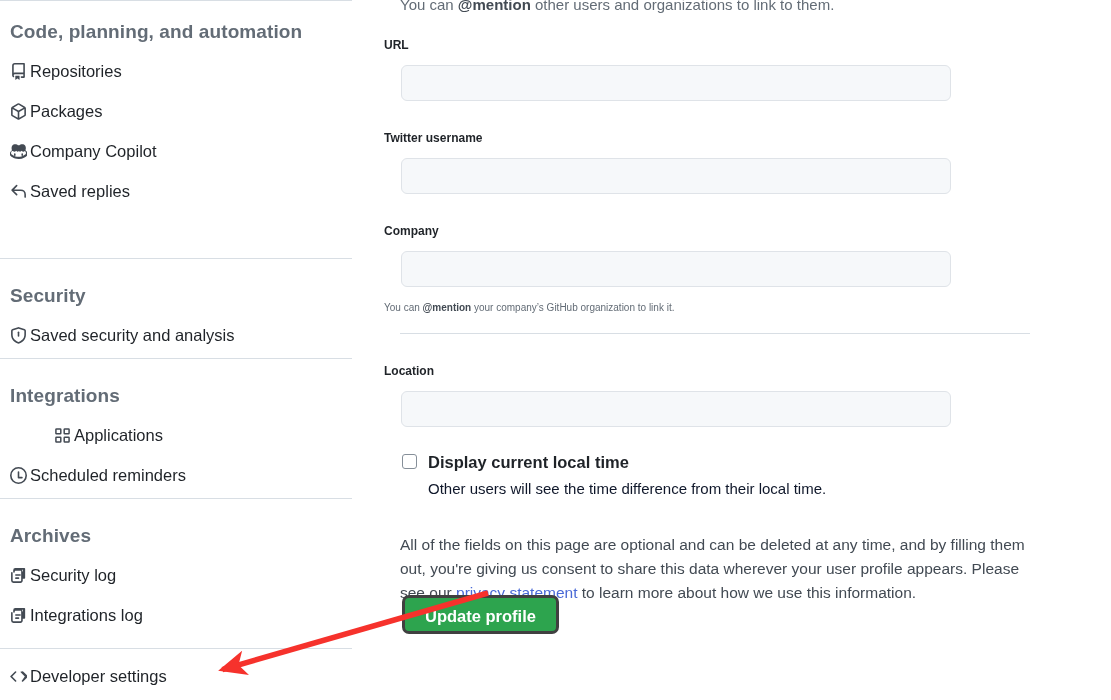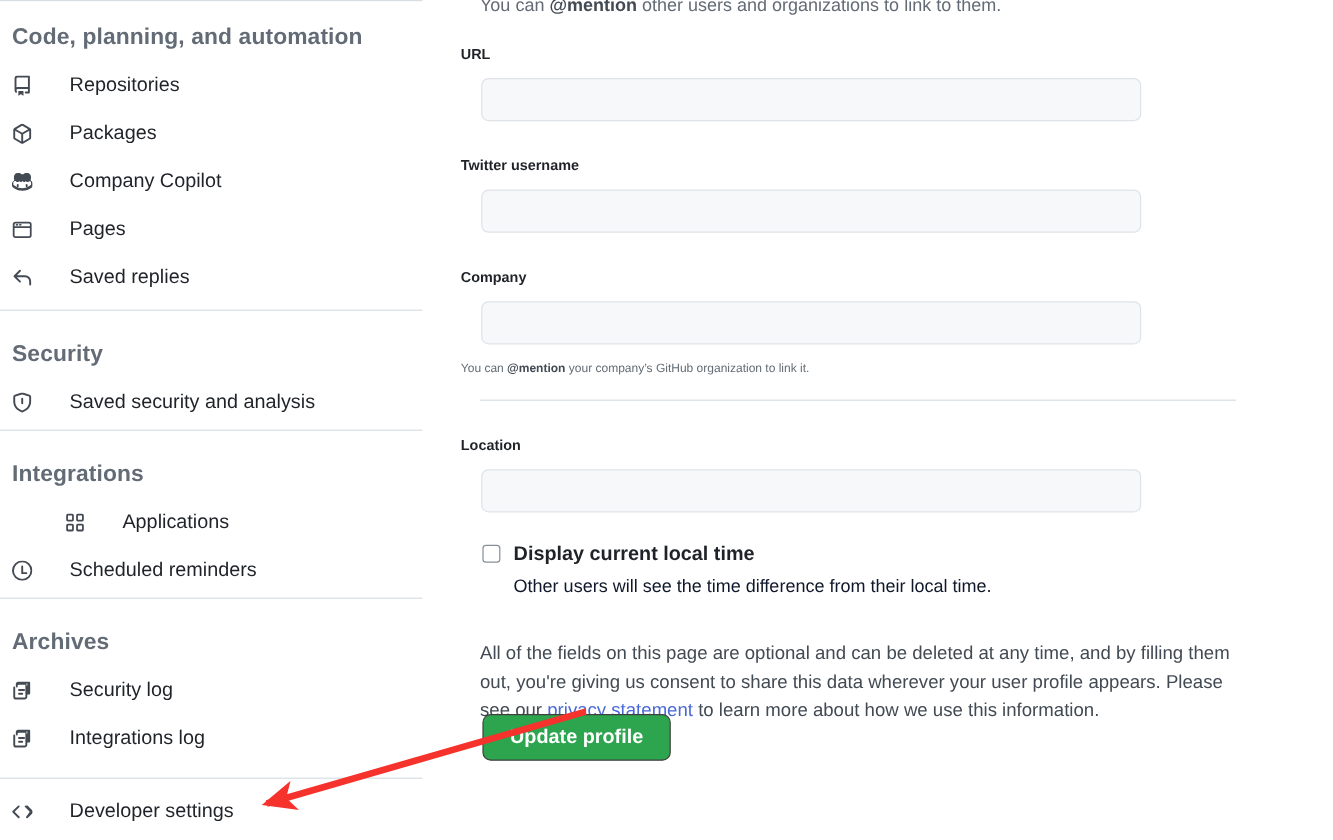--- a/index.html
+++ b/index.html
@@ -53,21 +53,21 @@
     color: #636c76;
     padding: 0 0 0 10px;
     line-height: 16px;
     letter-spacing: 0.1px;
   }
   .nav-item {
     display: flex;
     align-items: center;
     height: 40px;
     padding-left: 10px;
-    gap: 31px;
+    gap: 3px;
     cursor: pointer;
     text-decoration: none;
     color: #1f2328;
   }
   .nav-icon {
     width: 17px;
     height: 17px;
     flex: 0 0 17px;
     display: flex;
     align-items: center;
@@ -208,21 +208,21 @@
     text-decoration: none;
   }
 
   .update-btn {
     position: absolute;
     left: 50px;
     top: 595px;
     width: 157px;
     height: 39px;
     background: #2da44e;
-    border: 1px solid #404040;
+    border: 3px solid #404040;
     border-radius: 7px;
     color: #ffffff;
     font-family: "Liberation Sans", sans-serif;
     font-size: 16.5px;
     font-weight: 700;
     cursor: pointer;
     padding: 0;
     line-height: 37px;
     text-align: center;
   }
@@ -267,31 +267,20 @@
         <span class="nav-icon">
           <svg width="17" height="17" viewBox="0 0 16 16" fill="currentColor" aria-hidden="true">
             <path d="M7.998 15.035c-4.562 0-7.873-2.914-7.998-3.749V9.338c.085-.628.677-1.686 1.588-2.065.013-.07.024-.143.036-.218.029-.183.06-.384.126-.612-.201-.508-.254-1.084-.254-1.656 0-.87.128-1.769.693-2.484.579-.733 1.494-1.124 2.724-1.124 1.206 0 2.022.386 2.54.903.24-.045.49-.067.745-.067s.505.022.745.067c.518-.517 1.334-.903 2.54-.903 1.23 0 2.145.391 2.724 1.124.565.715.693 1.614.693 2.484 0 .572-.053 1.148-.254 1.656.066.228.097.429.126.612.012.075.023.148.036.218.911.379 1.503 1.437 1.588 2.065v1.948c-.125.835-3.436 3.749-7.998 3.749M2.18 7.455c-.576.24-1.057.854-1.118 1.138v1.806c.5.384 3.022 2.636 6.936 2.636s6.436-2.252 6.936-2.636V8.593c-.061-.284-.542-.898-1.118-1.138-.243.372-.64.736-1.26.736-1.085 0-1.552-.456-1.736-.8h-.002c-.219.411-.593.8-1.22.8-.62 0-1.017-.364-1.26-.736-.243.372-.64.736-1.26.736-.627 0-1.001-.389-1.22-.8h-.002c-.184.344-.651.8-1.736.8-.62 0-1.017-.364-1.26-.736z"></path>
             <path d="M4.5 9.75a.75.75 0 0 1 .75.75v1a.75.75 0 0 1-1.5 0v-1a.75.75 0 0 1 .75-.75m7 0a.75.75 0 0 1 .75.75v1a.75.75 0 0 1-1.5 0v-1a.75.75 0 0 1 .75-.75"></path>
           </svg>
         </span>
         <span class="nav-label">Company Copilot</span>
       </a>
       <a class="nav-item">
         <span class="nav-icon">
-          <svg width="17" height="17" viewBox="0 0 16 16" fill="none" stroke="currentColor" stroke-width="1.4" aria-hidden="true">
-            <rect x="1.3" y="2.3" width="13.4" height="11.4" rx="1.4"></rect>
-            <line x1="1.3" y1="5.9" x2="14.7" y2="5.9"></line>
-            <rect x="3" y="3.5" width="1.8" height="1.2" fill="currentColor" stroke="none"></rect>
-            <rect x="5.6" y="3.5" width="1.8" height="1.2" fill="currentColor" stroke="none"></rect>
-          </svg>
-        </span>
-        <span class="nav-label">Pages</span>
-      </a>
-      <a class="nav-item">
-        <span class="nav-icon">
           <svg width="17" height="17" viewBox="0 0 16 16" fill="currentColor" aria-hidden="true">
             <path d="M6.78 1.97a.75.75 0 0 1 0 1.06L3.81 6h6.44A4.75 4.75 0 0 1 15 10.75v2.5a.75.75 0 0 1-1.5 0v-2.5a3.25 3.25 0 0 0-3.25-3.25H3.81l2.97 2.97a.749.749 0 0 1-1.06 1.06L1.47 7.28a.75.75 0 0 1 0-1.06l4.25-4.25a.75.75 0 0 1 1.06 0"></path>
           </svg>
         </span>
         <span class="nav-label">Saved replies</span>
       </a>
     </div>
 
     <div class="side-divider" style="top:258px;"></div>
 

